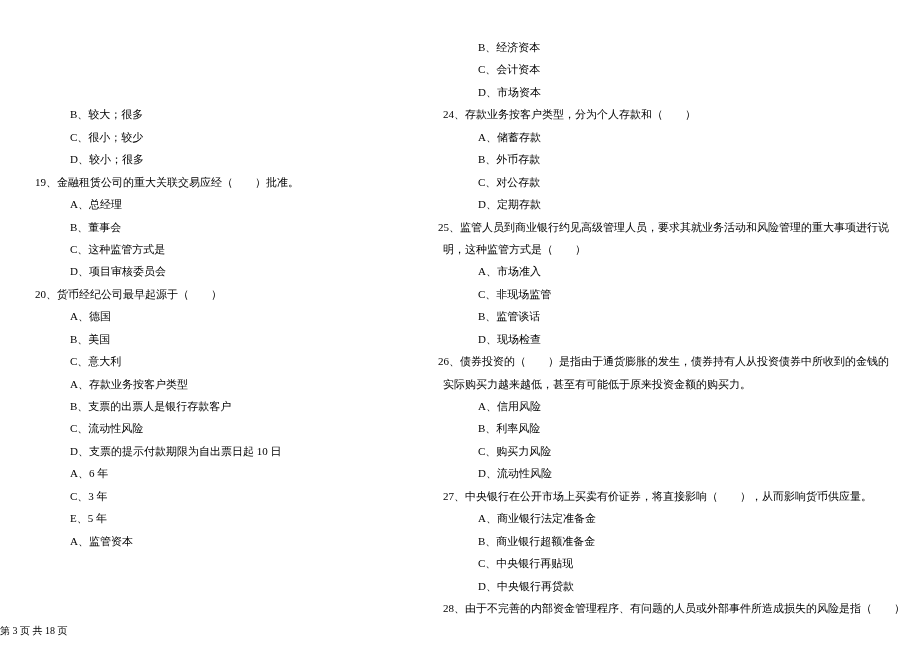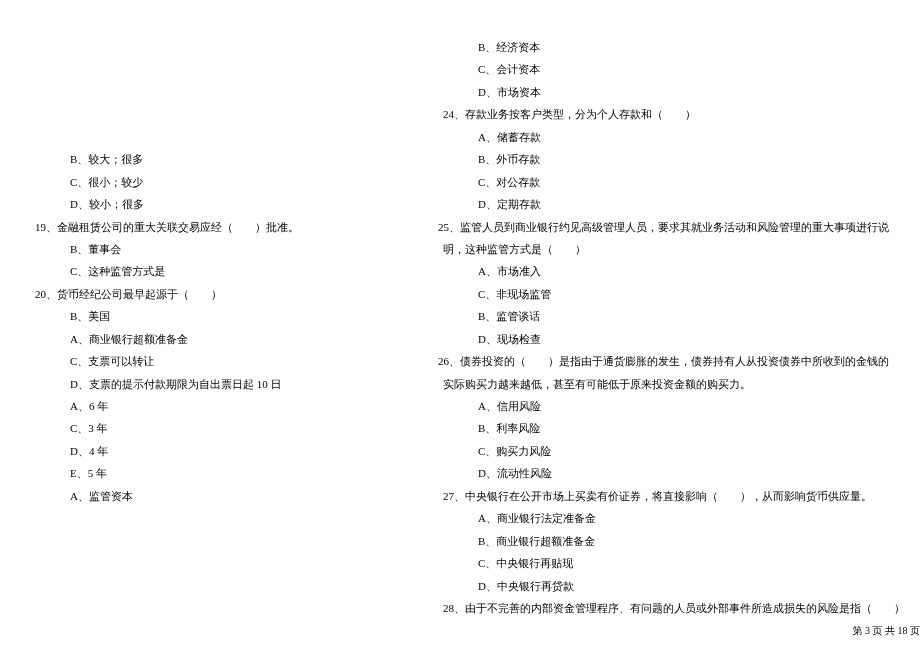--- a/index.html
+++ b/index.html
@@ -30,43 +30,47 @@
     }
     .opt { padding-left: 55px; }
     .q { padding-left: 20px; }
     .q2 { padding-left: 15px; }
     .qindent { padding-left: 20px; }
     .footer {
       position: absolute;
       bottom: 12px;
       left: 0;
       width: 100%;
-      text-align: right;
+      text-align: left;
       font-size: 10px;
     }
   </style>
 </head>
 <body>
 
 <div class="content">
   <div class="column" id="left-col">
       <div class="line opt">B、较大；很多</div>
       <div class="line opt">C、很小；较少</div>
       <div class="line opt">D、较小；很多</div>
       <div class="line q">19、金融租赁公司的重大关联交易应经（　　）批准。</div>
+      <div class="line opt">A、总经理</div>
       <div class="line opt">B、董事会</div>
       <div class="line opt">C、这种监管方式是</div>
+      <div class="line opt">D、项目审核委员会</div>
       <div class="line q">20、货币经纪公司最早起源于（　　）</div>
+      <div class="line opt">A、德国</div>
       <div class="line opt">B、美国</div>
-      <div class="line opt">A、商业银行超额准备金</div>
-      <div class="line opt">C、支票可以转让</div>
+      <div class="line opt">C、意大利</div>
+      <div class="line opt">A、存款业务按客户类型</div>
+      <div class="line opt">B、支票的出票人是银行存款客户</div>
+      <div class="line opt">C、流动性风险</div>
       <div class="line opt">D、支票的提示付款期限为自出票日起 10 日</div>
       <div class="line opt">A、6 年</div>
       <div class="line opt">C、3 年</div>
-      <div class="line opt">D、4 年</div>
       <div class="line opt">E、5 年</div>
       <div class="line opt">A、监管资本</div>
     </div>
   <div class="column" id="right-col">
       <div class="line opt">B、经济资本</div>
       <div class="line opt">C、会计资本</div>
       <div class="line opt">D、市场资本</div>
       <div class="line q">24、存款业务按客户类型，分为个人存款和（　　）</div>
       <div class="line opt">A、储蓄存款</div>
       <div class="line opt">B、外币存款</div>

